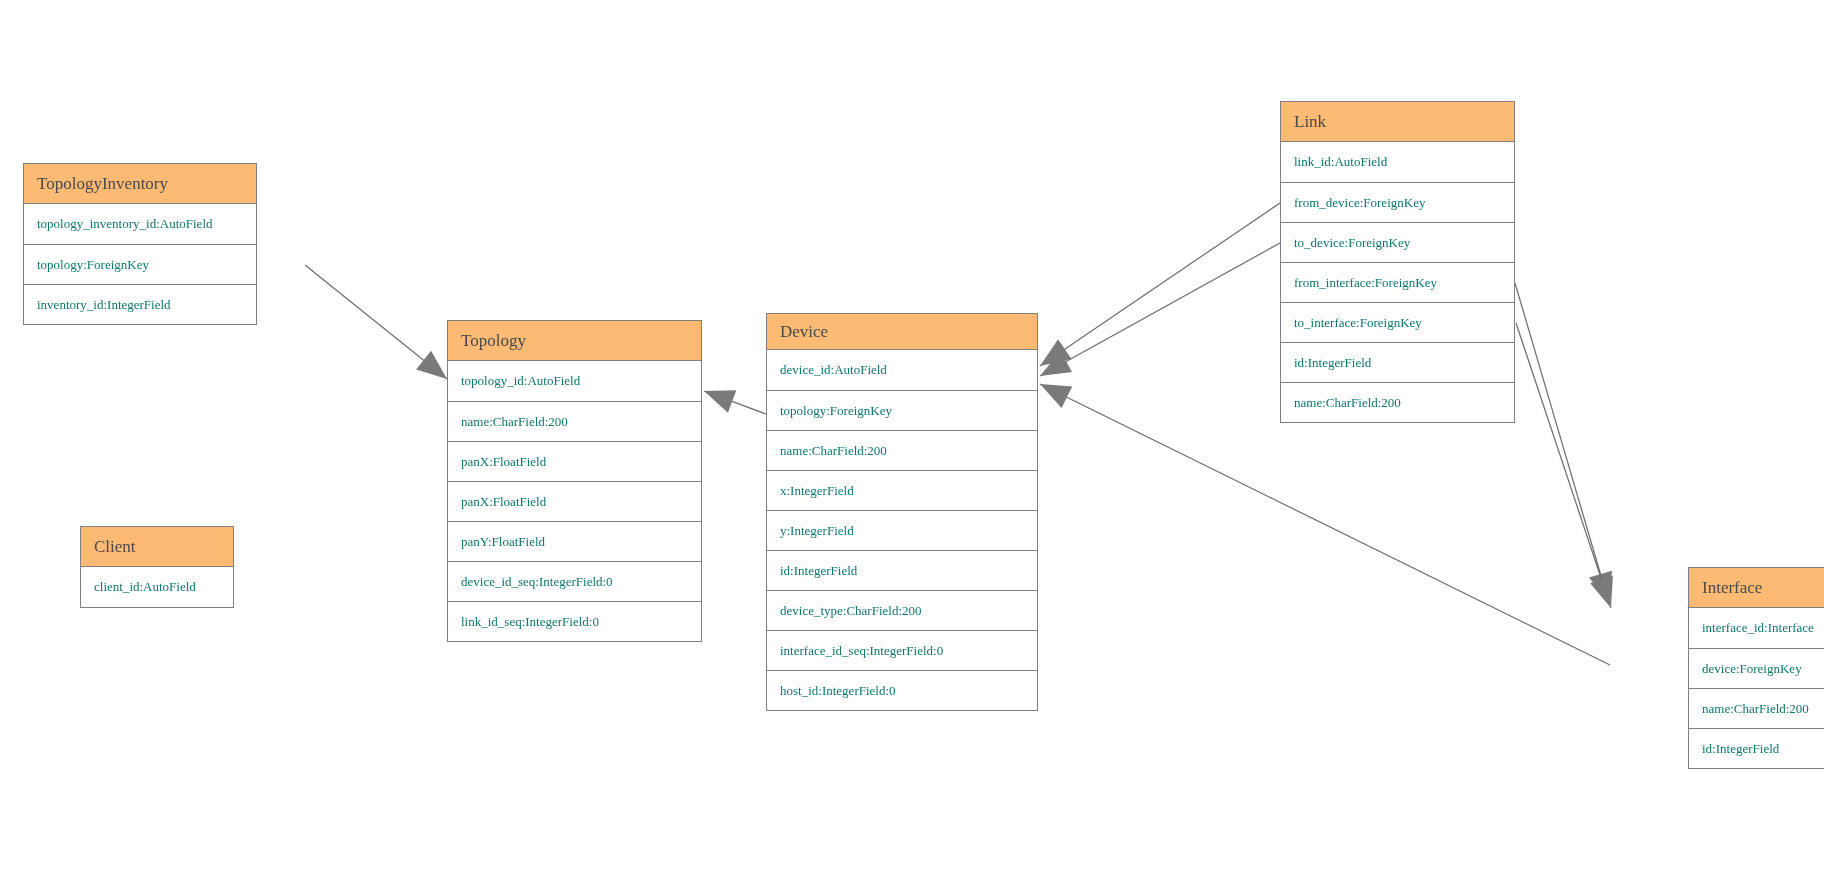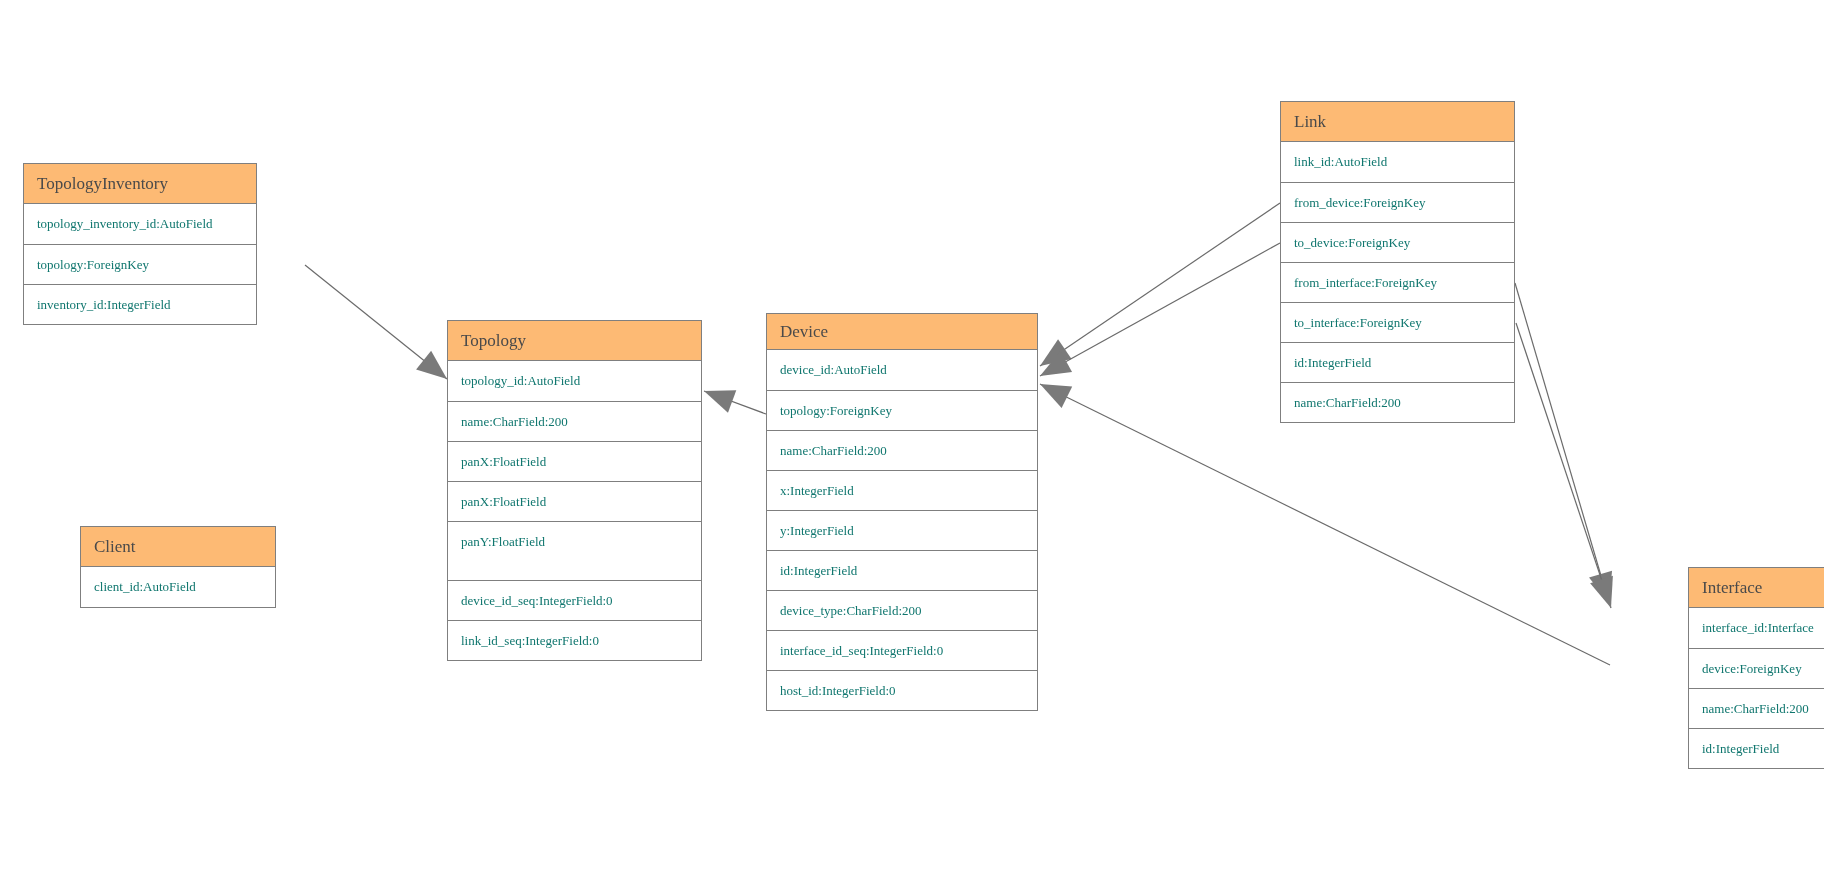--- a/index.html
+++ b/index.html
@@ -84,24 +84,24 @@
         <div class="table-row" style="height: 40px;">topology:ForeignKey</div>
         <div class="table-row" style="height: 40px;">inventory_id:IntegerField</div>
       </div>
       <div class="table" style="left: 447px; top: 320px; width: 255px;">
         <div class="table-header" style="height: 40px;">Topology</div>
         <div class="table-row" style="height: 40px;">topology_id:AutoField</div>
         <div class="table-row" style="height: 40px;">name:CharField:200</div>
         <div class="table-row" style="height: 40px;">panX:FloatField</div>
         <div class="table-row" style="height: 40px;">panX:FloatField</div>
         <div class="table-row" style="height: 40px;">panY:FloatField</div>
-        <div class="table-row" style="height: 40px; margin-top: 19px;">device_id_seq:IntegerField:0</div>
+        <div class="table-row" style="height: 40px;">device_id_seq:IntegerField:0</div>
         <div class="table-row" style="height: 40px;">link_id_seq:IntegerField:0</div>
       </div>
-      <div class="table" style="left: 80px; top: 526px; width: 196px;">
+      <div class="table" style="left: 80px; top: 526px; width: 154px;">
         <div class="table-header" style="height: 40px;">Client</div>
         <div class="table-row" style="height: 40px;">client_id:AutoField</div>
       </div>
       <div class="table" style="left: 766px; top: 313px; width: 272px;">
         <div class="table-header" style="height: 36px;">Device</div>
         <div class="table-row" style="height: 40px;">device_id:AutoField</div>
         <div class="table-row" style="height: 40px;">topology:ForeignKey</div>
         <div class="table-row" style="height: 40px;">name:CharField:200</div>
         <div class="table-row" style="height: 40px;">x:IntegerField</div>
         <div class="table-row" style="height: 40px;">y:IntegerField</div>

